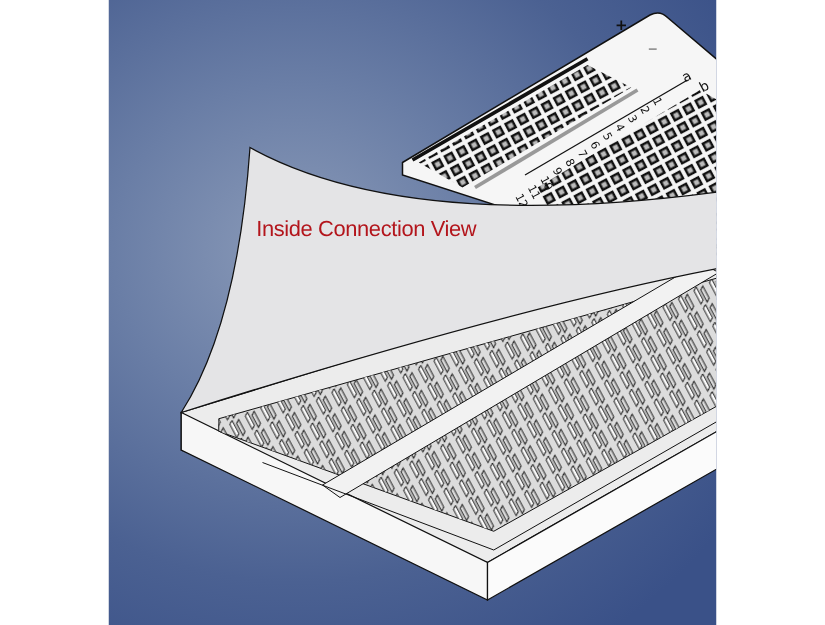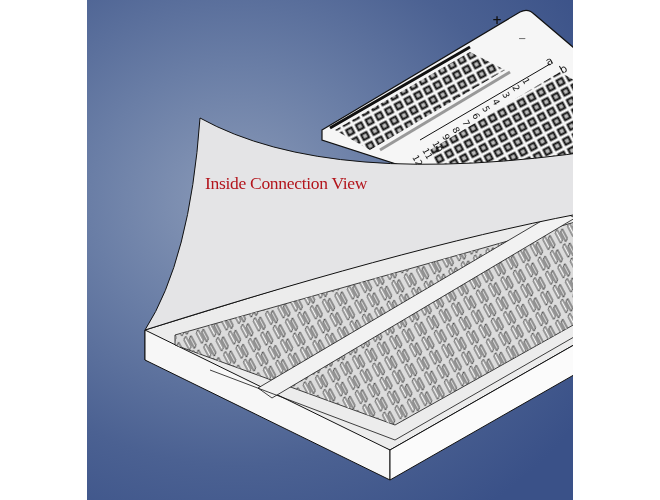--- a/index.html
+++ b/index.html
@@ -1,20 +1,20 @@
 <!DOCTYPE html>
 <html><head>
   <meta charset="utf-8">
   <style>
     html, body { margin: 0; padding: 0; background: #ffffff; }
     body { width: 660px; height: 500px; position: relative; overflow: hidden; font-family: "DejaVu Sans", sans-serif; }
     .panel { position: absolute; left: 87px; top: 0; width: 486px; height: 500px; overflow: hidden;
       background: radial-gradient(ellipse 420px 380px at 150px 200px, #8a9ab8 0%, #6a7ea6 35%, #4b6192 70%, #3a5188 100%); }
     svg { position: absolute; left: 0; top: 0; }
-    .caption { position: absolute; left: 205px; top: 173px; font-family: Liberation Serif, serif;
+    .caption { position: absolute; left: 205px; top: 173px; font-family: Liberation Sans, sans-serif;
       font-size: 17.5px; color: #b3151c; letter-spacing: -0.3px; white-space: nowrap; }
   </style>
 </head>
 <body>
 
 <div class="panel">
   <svg width="486" height="500" viewBox="87 0 486 500">
     <defs>
       <pattern id="holes" x="0" y="0" width="11" height="11" patternUnits="userSpaceOnUse" patternTransform="rotate(-28)">
         <rect x="1.5" y="1.5" width="8" height="8" fill="#111"></rect>

